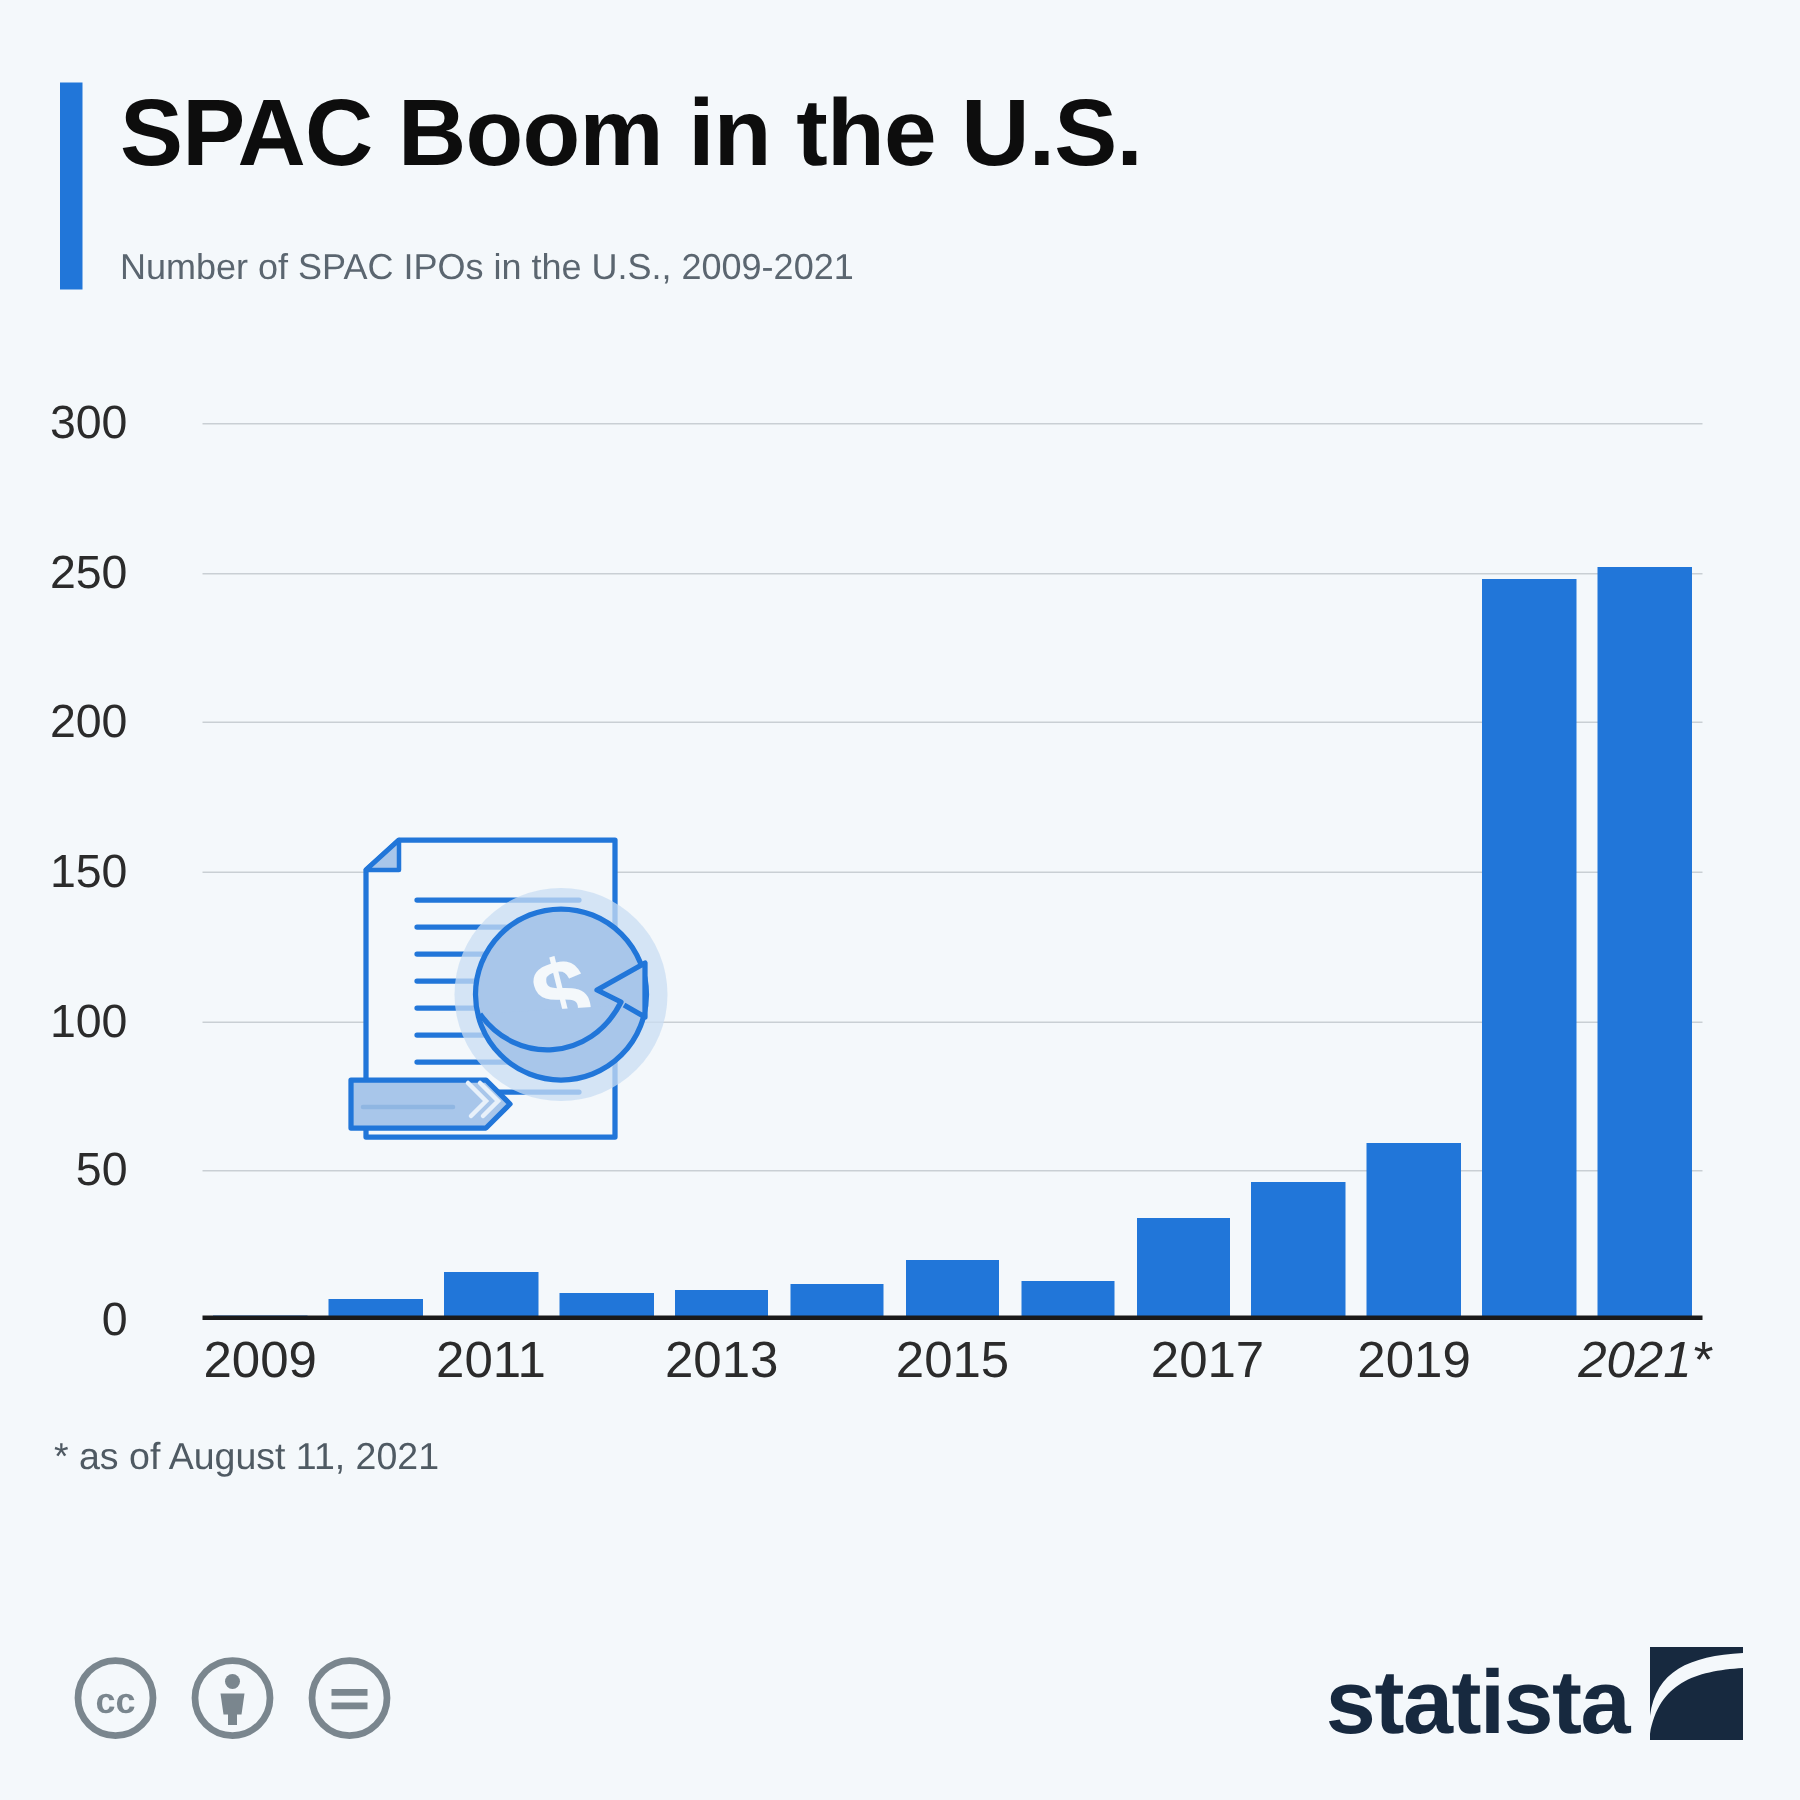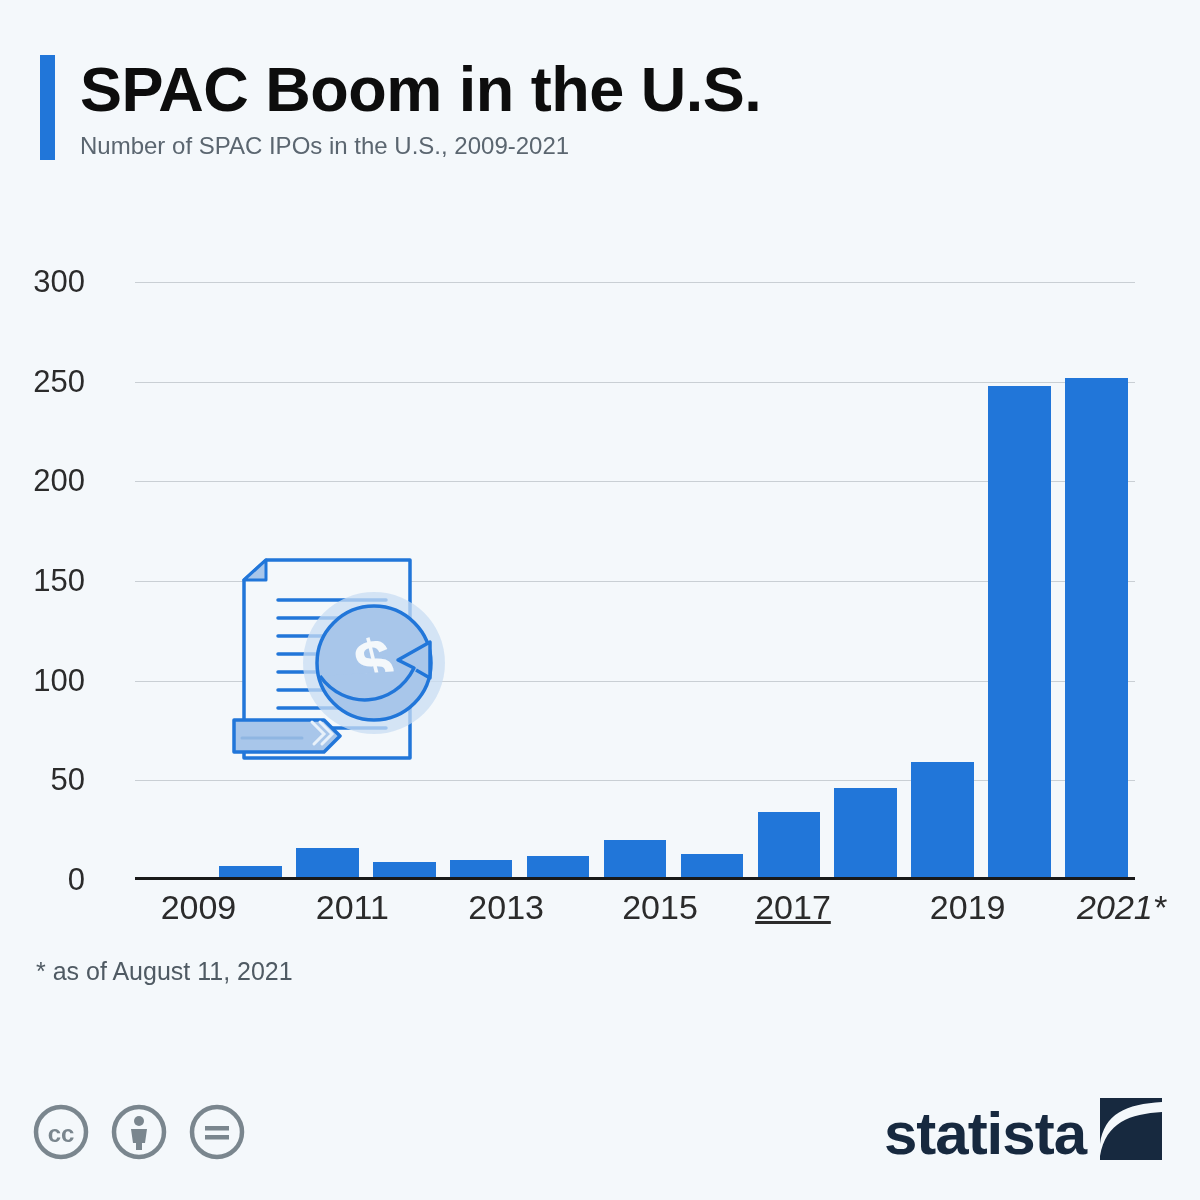--- a/index.html
+++ b/index.html
@@ -28,20 +28,21 @@
     width: 15px;
     background: #2176d9;
     flex: 0 0 15px;
     margin-right: 25px;
   }
   .header-text {
     display: flex;
     flex-direction: column;
     justify-content: flex-start;
     padding-top: 2px;
+    gap: 33px;
   }
   .title {
     font-size: 63px;
     font-weight: bold;
     color: #0d0d0d;
     line-height: 1.02;
     letter-spacing: -0.5px;
     margin: 0;
     white-space: nowrap;
   }
@@ -104,21 +105,20 @@
     position: absolute;
     bottom: 0;
     background: #2176d9;
   }
   .xlabels {
     position: absolute;
     left: 135px;
     top: 638px;
     width: 1000px;
     height: 50px;
-    margin-left: 25px;
   }
   .xlabel {
     position: absolute;
     top: 0;
     font-size: 34px;
     color: #2b2b2b;
     text-align: center;
     transform: translateX(-50%);
     white-space: nowrap;
   }
@@ -139,21 +139,21 @@
     top: 953px;
     font-size: 25px;
     color: #4f5a63;
     line-height: 1.48;
   }
   .footnotes div { white-space: nowrap; }
 
   
   .cc-icons {
     position: absolute;
-    left: 32px;
+    left: 48px;
     top: 1103px;
     display: flex;
     gap: 20px;
     align-items: flex-end;
   }
   .logo {
     position: absolute;
     right: 38px;
     top: 1098px;
     display: flex;
@@ -213,21 +213,21 @@
         <div class="bar" title="2020: 248" style="left: 853.269px; width: 62.6923px; height: 494.347px; background: rgb(33, 118, 217);"></div>
         <div class="bar" title="2021*: 252" style="left: 930.192px; width: 62.6923px; height: 502.32px; background: rgb(33, 118, 217);"></div>
       </div>
     <div class="baseline"></div>
   </div>
   <div class="xlabels" id="xlabels">
       <div class="xlabel" style="left: 38.4615px;">2009</div>
       <div class="xlabel" style="left: 192.308px;">2011</div>
       <div class="xlabel" style="left: 346.154px;">2013</div>
       <div class="xlabel" style="left: 500px;">2015</div>
-      <div class="xlabel" style="left: 633px; text-decoration: underline;">2017</div>
+      <div class="xlabel" style="left: 670px;">2017</div>
       <div class="xlabel" style="left: 807.692px;">2019</div>
       <div class="xlabel" style="left: 961.538px; font-style: italic;">2021*</div>
     </div>
 
   <div class="illustration">
     <svg viewBox="0 0 220 205" width="220" height="205" aria-hidden="true">
 
       <path d="M12 22 L34 2 L178 2 L178 200 L12 200 Z" fill="#f4f8fb" stroke="#2176d9" stroke-width="3.5" stroke-linejoin="round"></path>
       <path d="M12 22 L34 22 L34 2 Z" fill="#a8c6ea" stroke="#2176d9" stroke-width="3" stroke-linejoin="round"></path>
 

